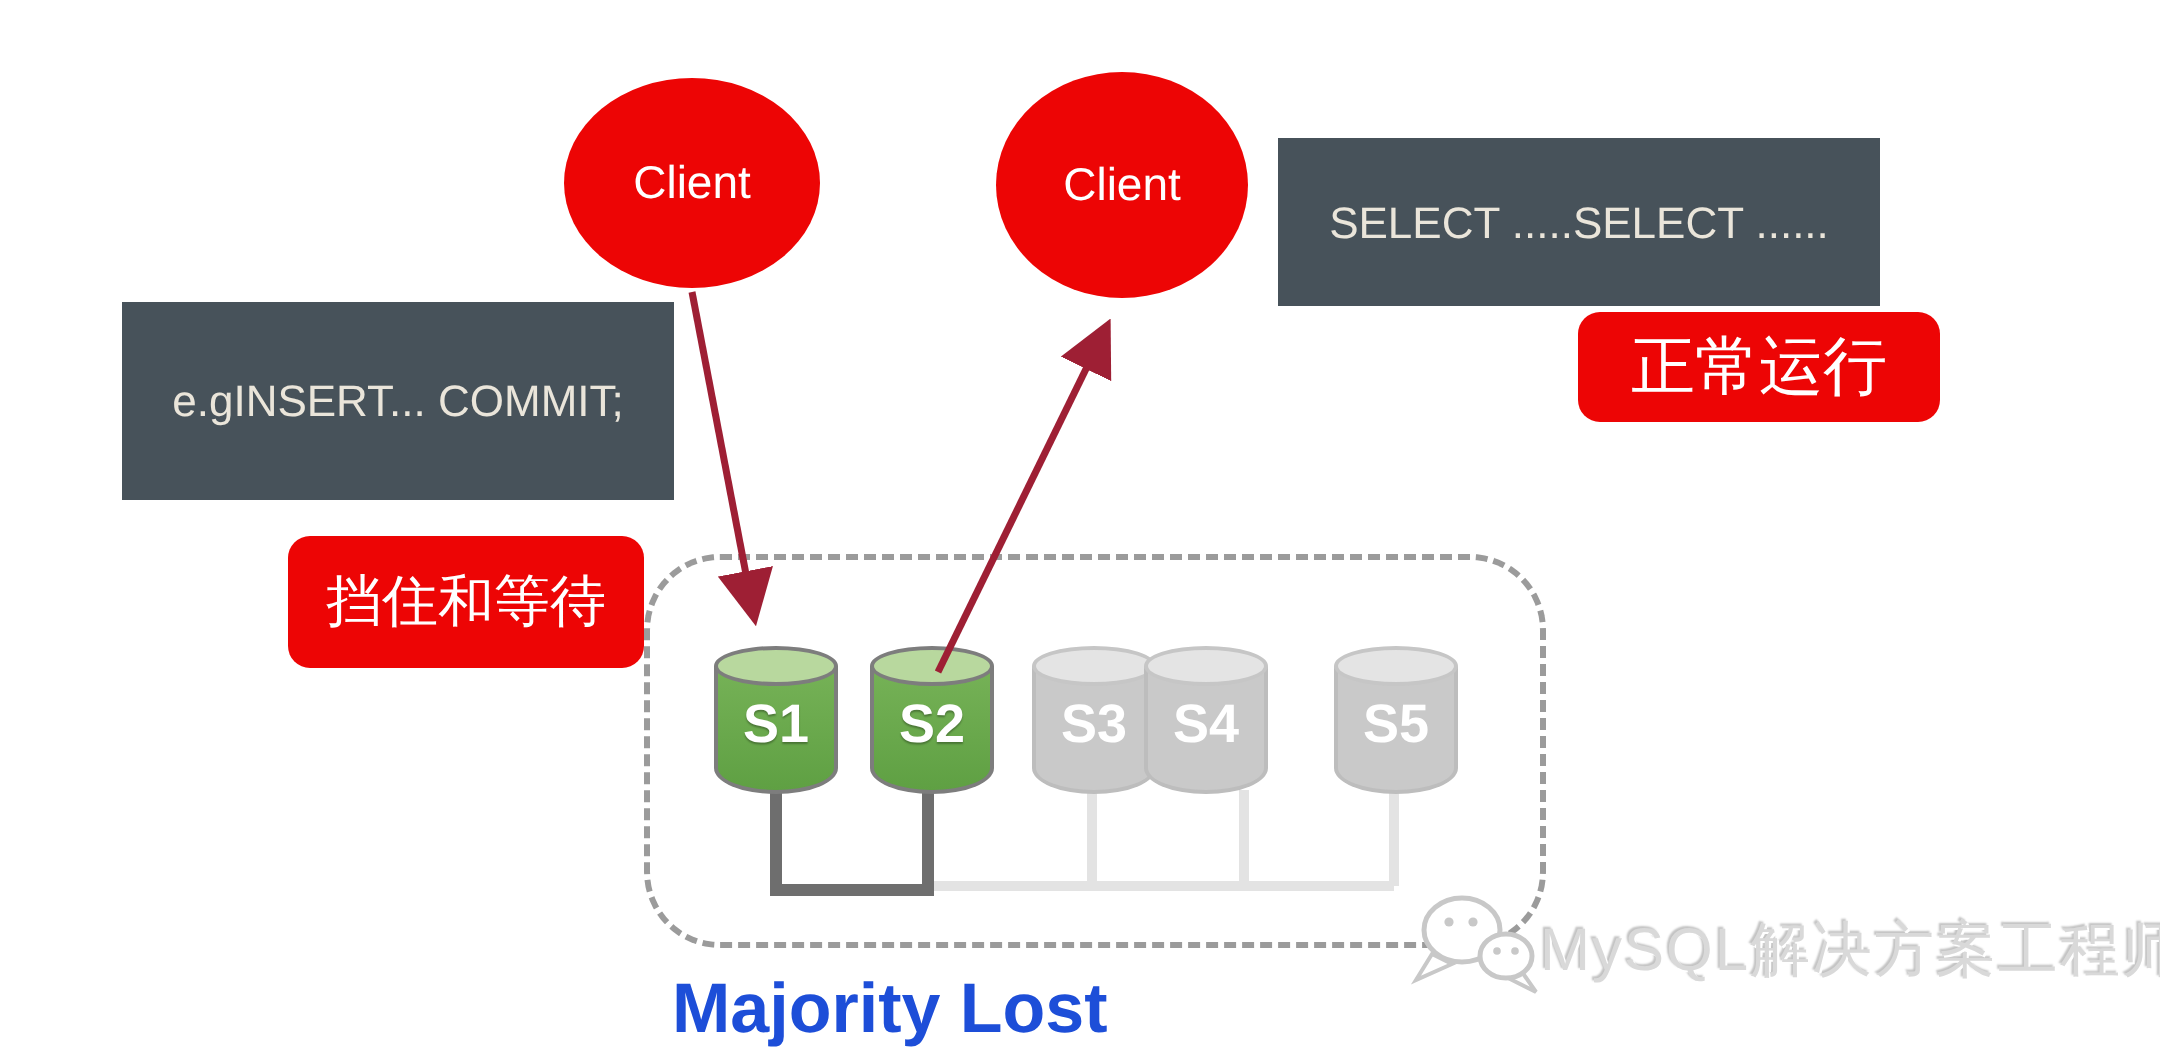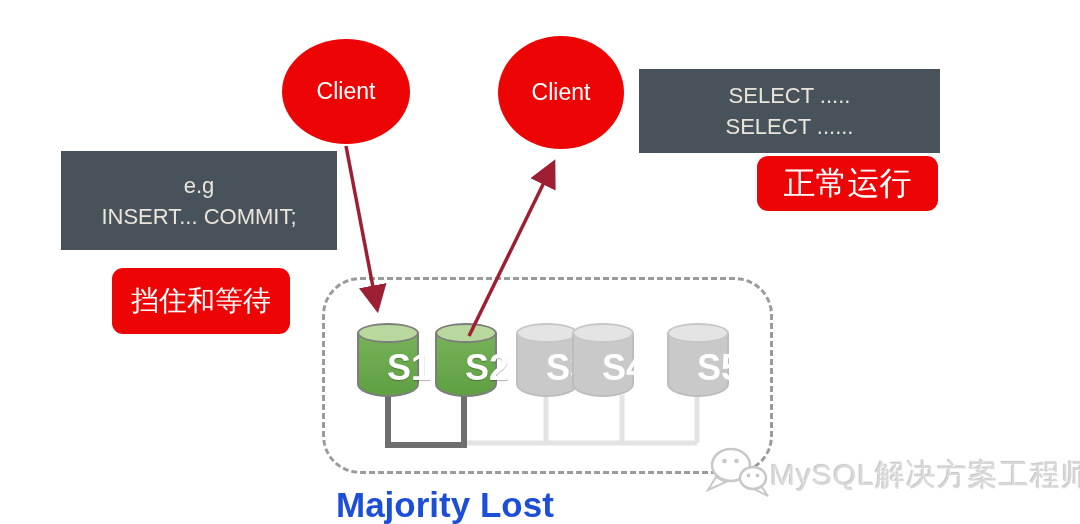--- a/index.html
+++ b/index.html
@@ -3,30 +3,31 @@
 <meta charset="utf-8">
 <style>
   html,body{margin:0;padding:0;background:#ffffff;}
   .canvas{
     position:relative;width:1080px;height:524px;background:#ffffff;overflow:hidden;
     font-family:"Liberation Sans",sans-serif;
   }
   
   .note{
     position:absolute;background:#47525a;color:#eae5da;
-    display:flex;flex-direction:column;align-items:center;justify-content:center;
+    display:flex;flex-direction:row;align-items:center;justify-content:center;
     font-size:22px;line-height:31px;text-align:center;
   }
   .note-left{left:61px;top:151px;width:276px;height:99px;}
   .note-right{left:639px;top:69px;width:301px;height:84px;}
   
   .pill{
     position:absolute;background:#ed0505;color:#ffffff;border-radius:11px;
     display:flex;align-items:center;justify-content:center;
     font-family:"Liberation Serif",serif;
+    margin-left:32px;
   }
   .pill-blocked{left:112px;top:268px;width:178px;height:66px;font-size:28px;}
   .pill-normal{left:757px;top:156px;width:181px;height:55px;font-size:32px;}
   
   .client{
     position:absolute;background:#ed0505;border-radius:50%;color:#fff;
     display:flex;align-items:center;justify-content:center;font-size:23px;
   }
   .client-1{left:282px;top:39px;width:128px;height:105px;}
   .client-2{left:498px;top:36px;width:126px;height:113px;}
@@ -40,21 +41,21 @@
   .cyl .body{
     position:absolute;left:0;top:10px;width:62px;height:64px;box-sizing:border-box;
     border-radius:0 0 31px 31px / 0 0 13px 13px;
   }
   .cyl .cap{
     position:absolute;left:0;top:0;width:62px;height:20px;box-sizing:border-box;
     border-radius:50%;
   }
   .cyl .lbl{
     position:absolute;left:0;top:24px;width:62px;text-align:center;
-    font-size:36px;font-weight:bold;color:#ffffff;padding-left:21px;
+    font-size:27px;font-weight:bold;color:#ffffff;
   }
   .cyl.online .body{background:linear-gradient(180deg,#76b257 0%,#5fa043 100%);border:2px solid #7d7d7d;border-top:none;}
   .cyl.online .cap{background:#b8d89e;border:2px solid #7d7d7d;}
   .cyl.online .lbl{text-shadow:0 1px 1px rgba(0,0,0,0.3);}
   .cyl.lost .body{background:#c9c9c9;border:2px solid #bdbdbd;border-top:none;}
   .cyl.lost .cap{background:#e4e4e4;border:2px solid #c6c6c6;}
   .cyl-s1{left:357px;} .cyl-s2{left:435px;} .cyl-s3{left:516px;} .cyl-s4{left:572px;} .cyl-s5{left:667px;}
   
   .caption{
     position:absolute;left:336px;top:485px;font-size:35px;font-weight:bold;color:#1d4ed8;

